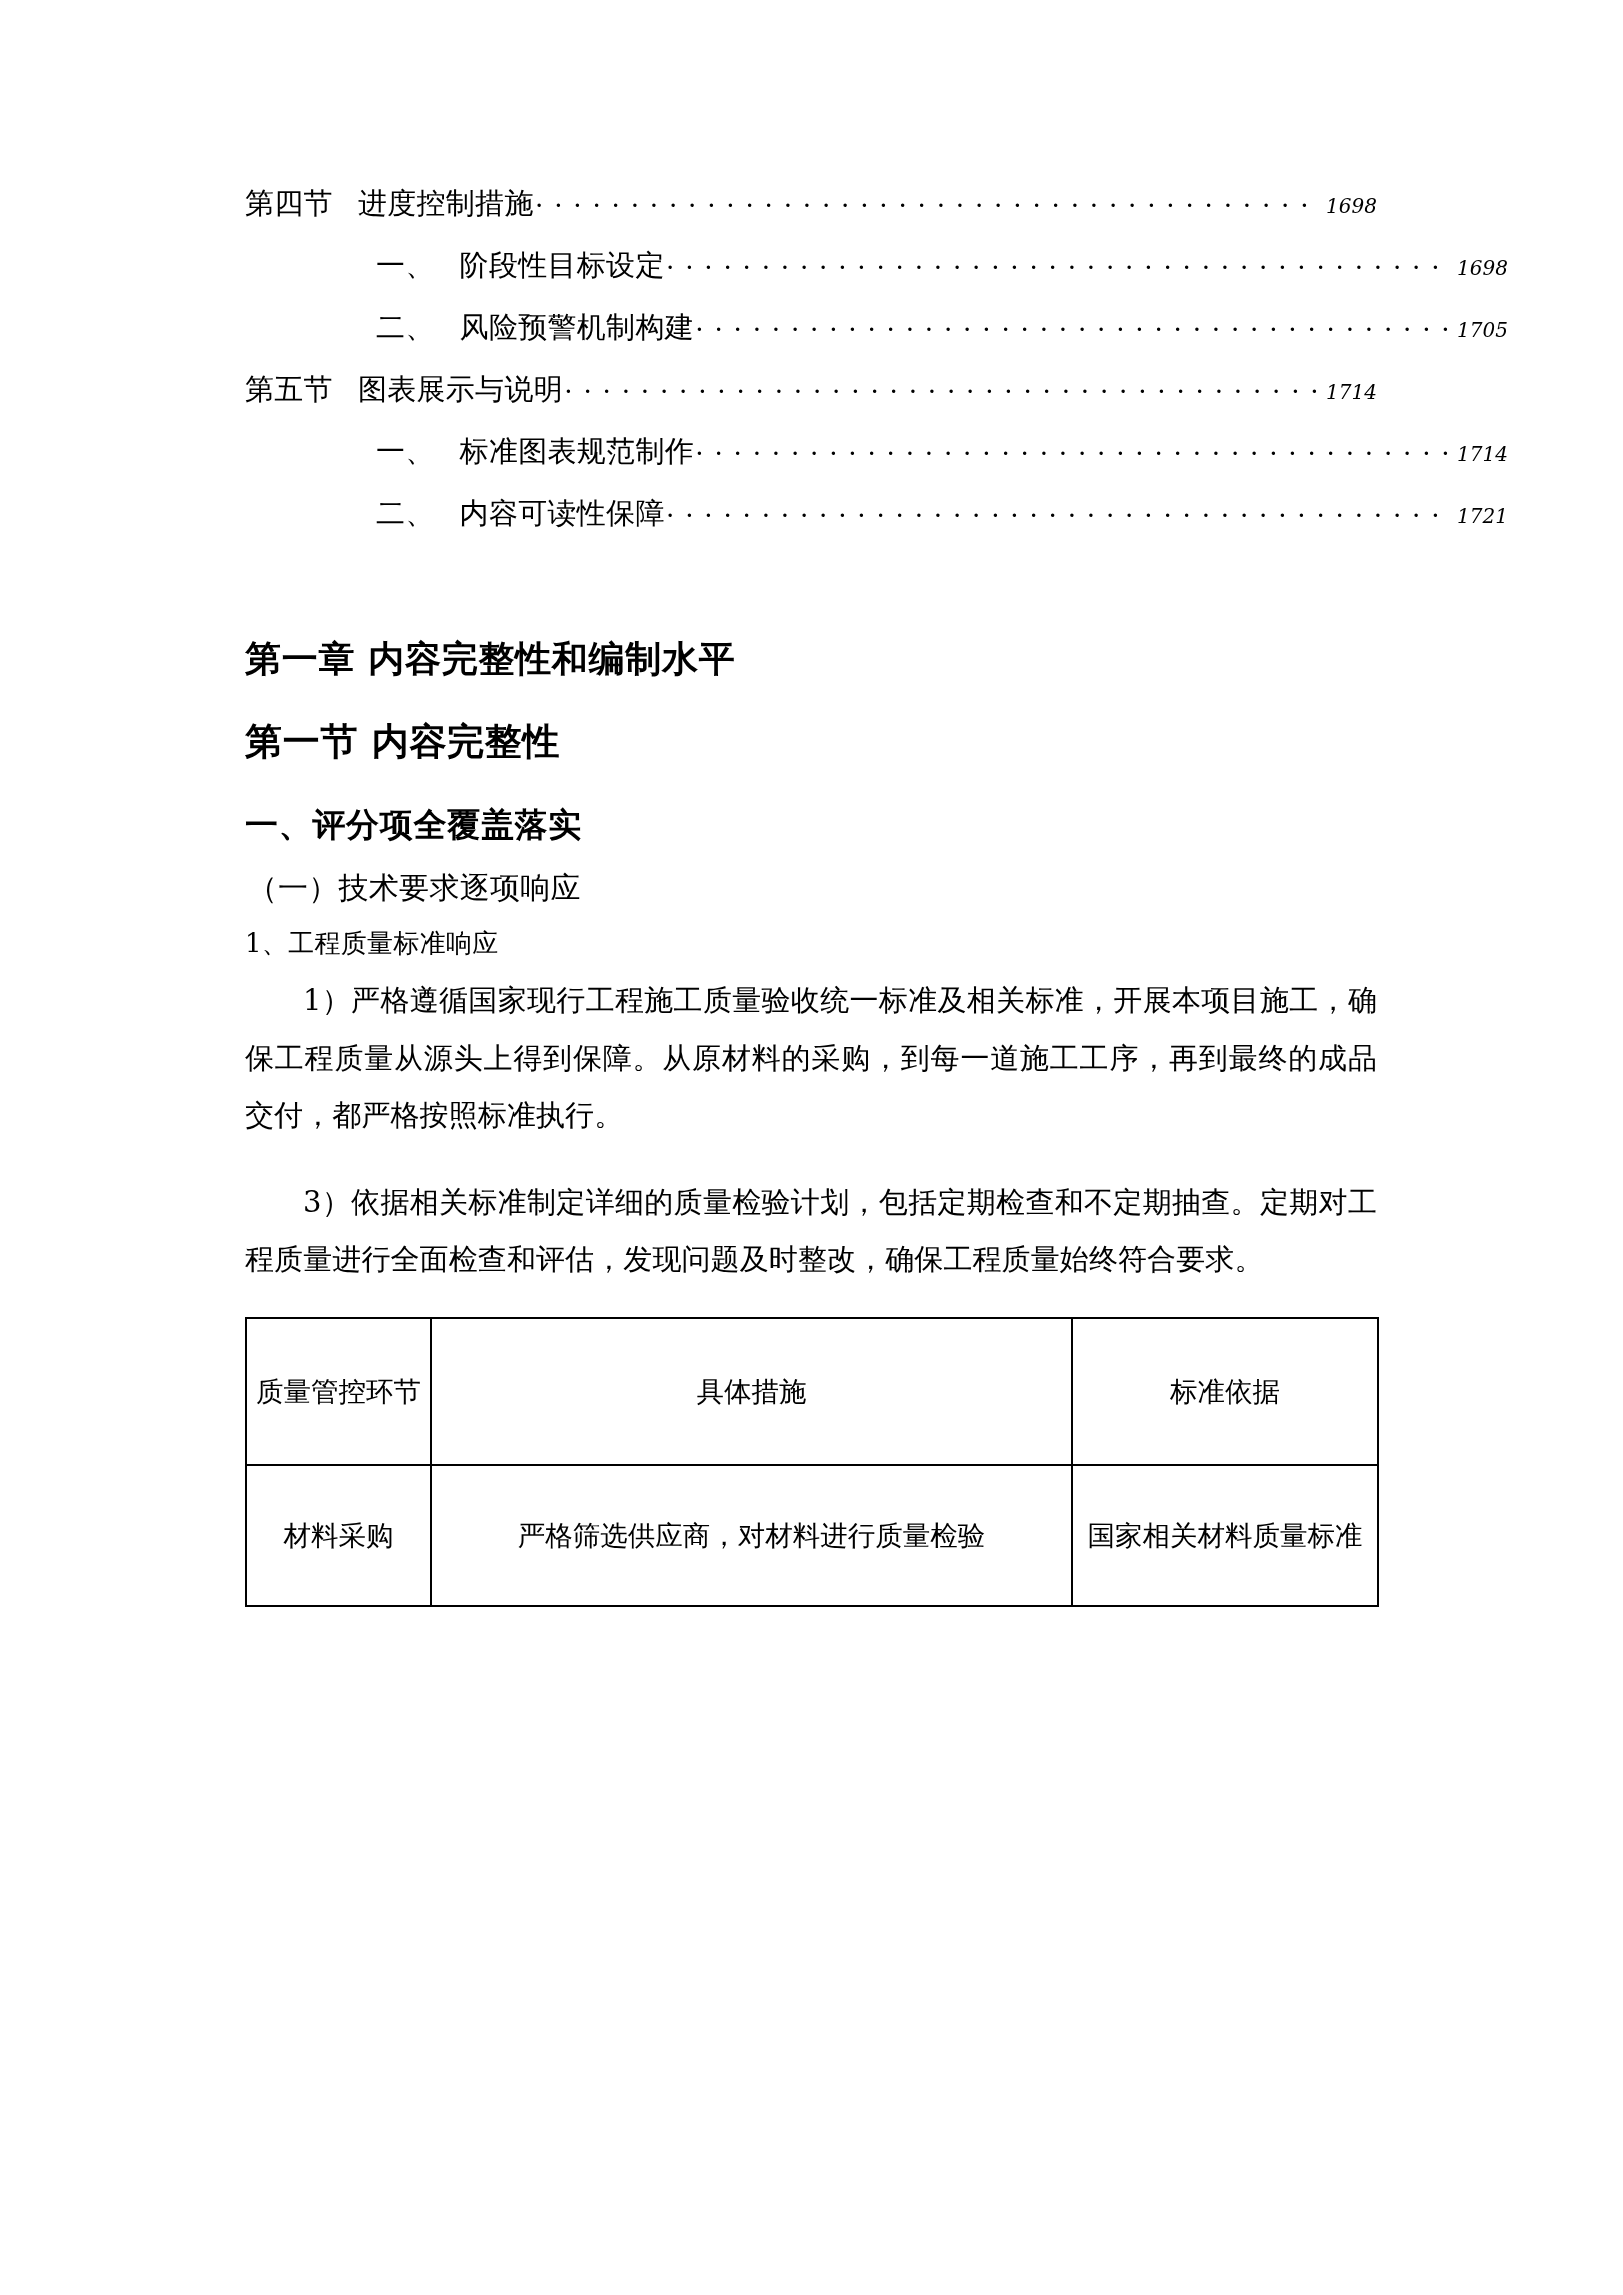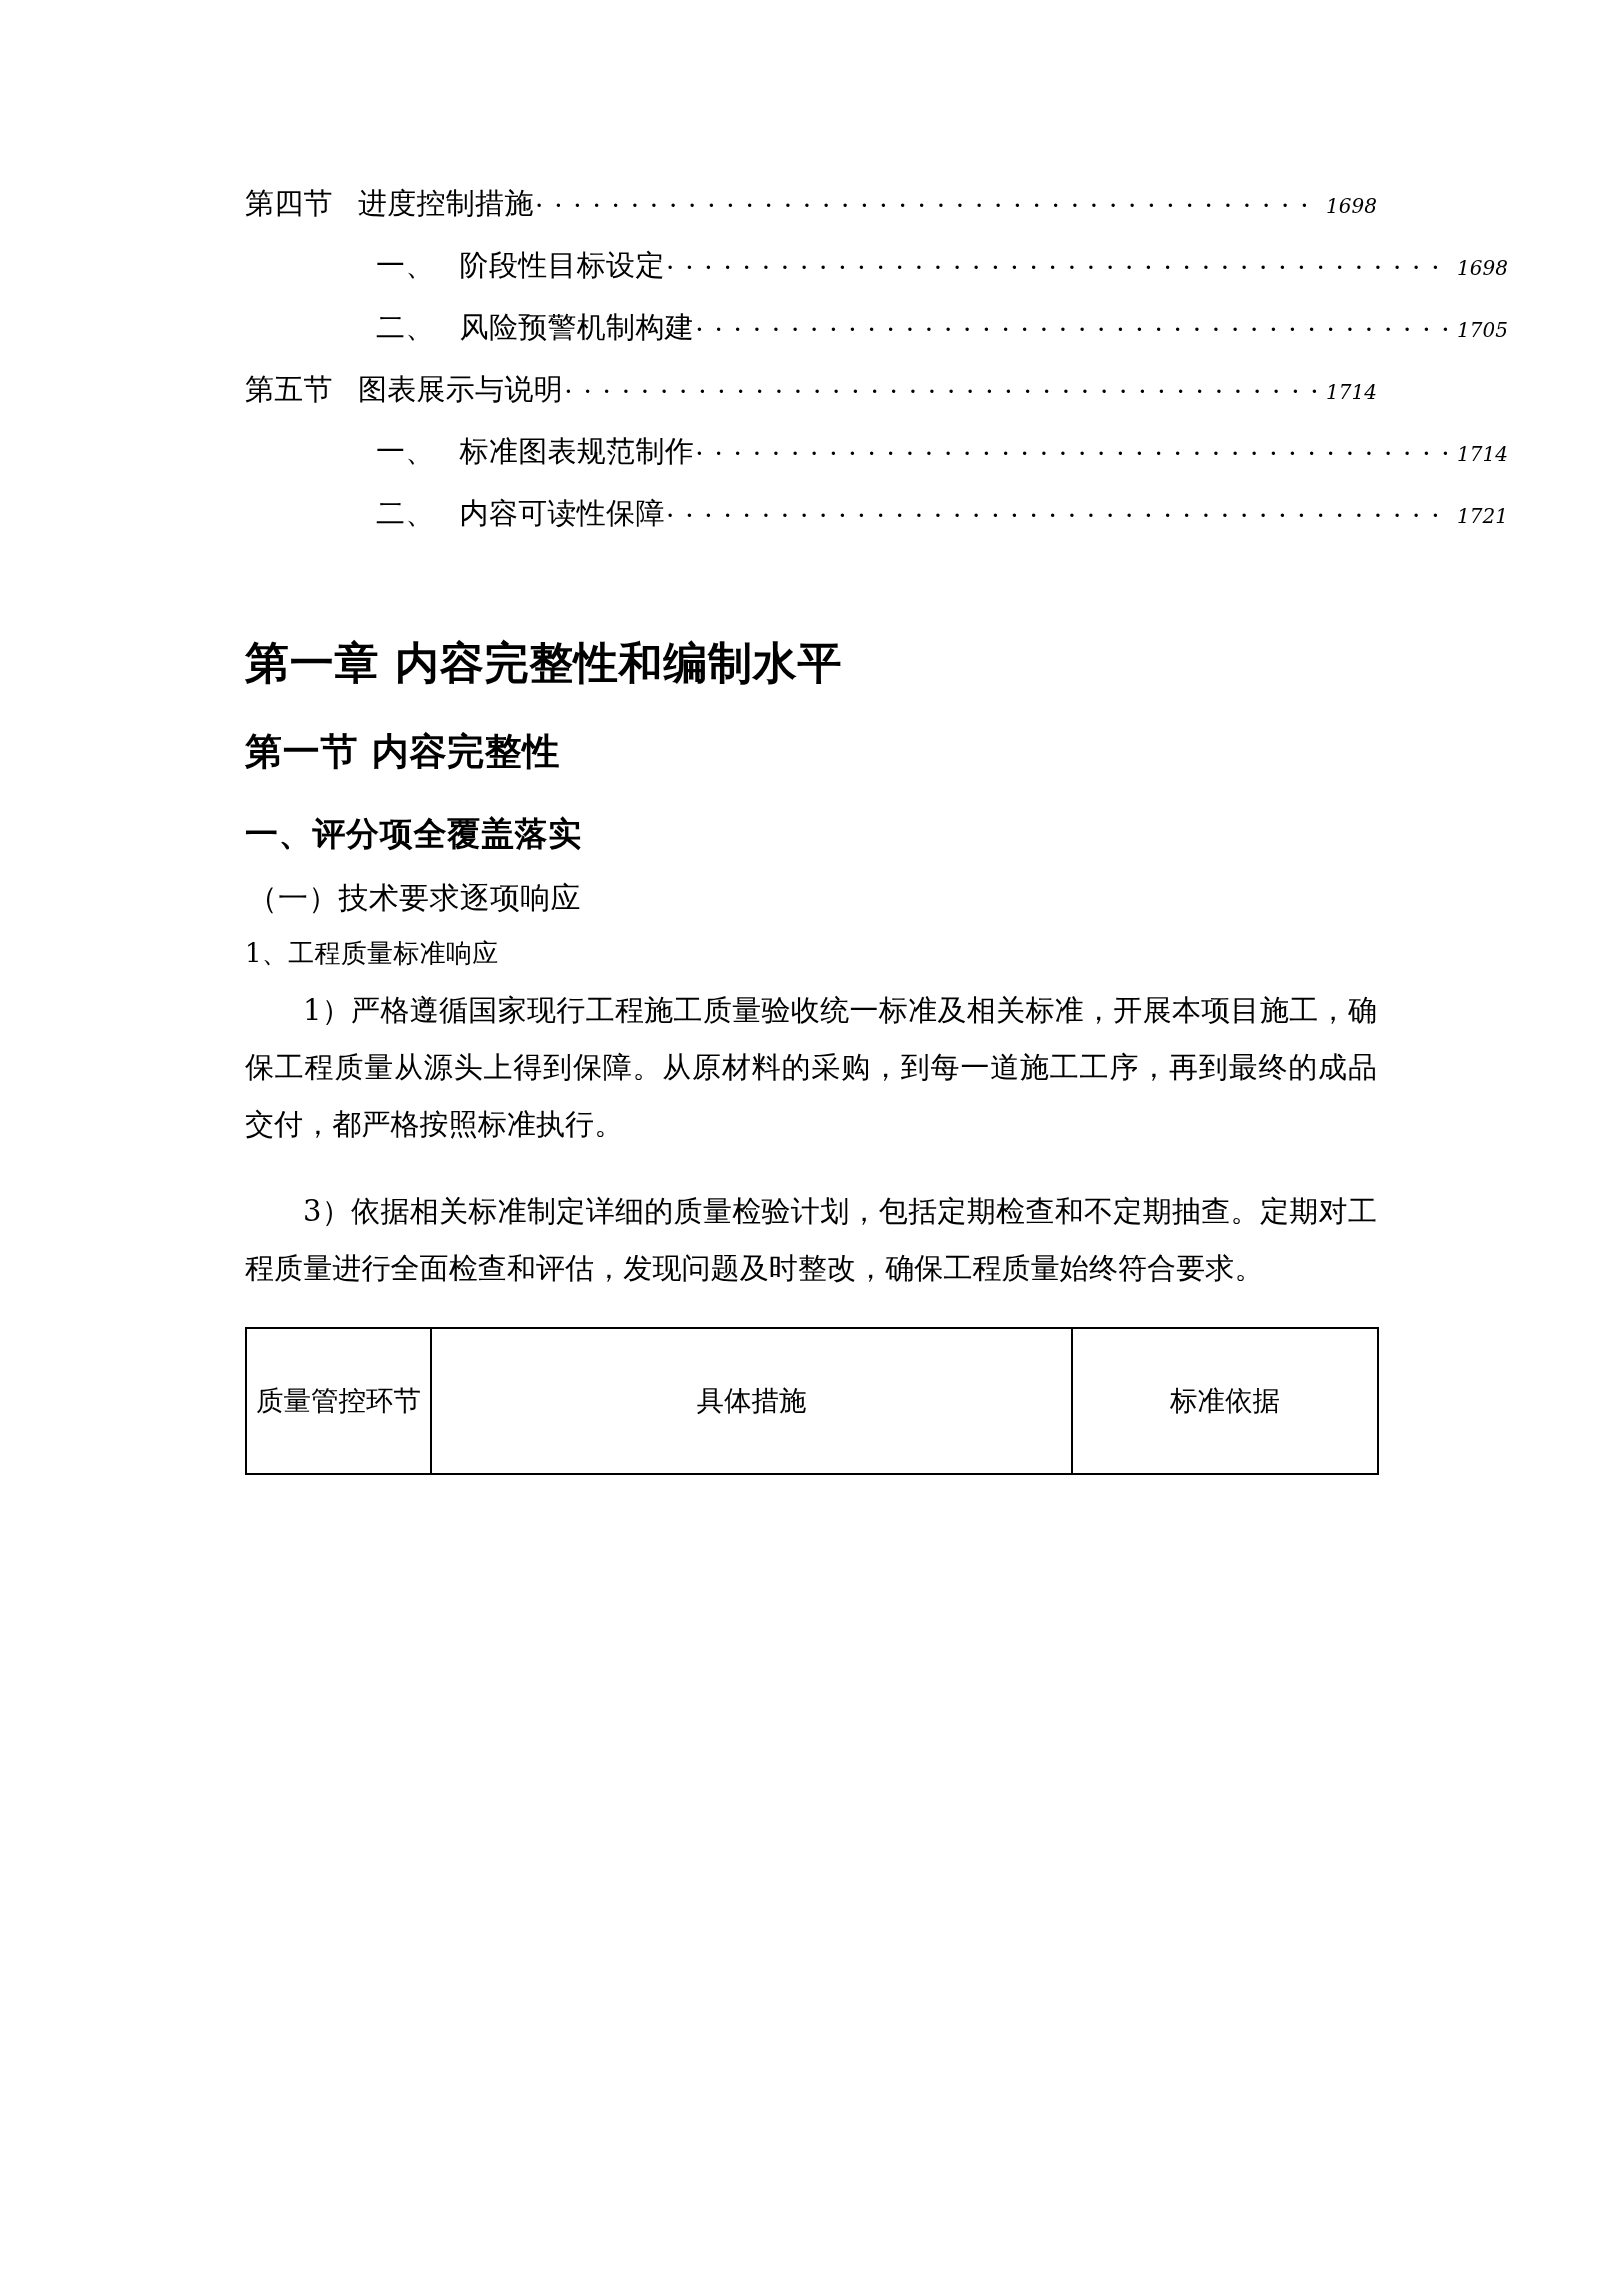--- a/index.html
+++ b/index.html
@@ -69,21 +69,21 @@
   }
   .toc-page {
     font-size: 20px;
     flex: 0 0 auto;
     padding-left: 3.9px;
     font-style: italic;
   }
 
   
   .h-chapter {
-    font-size: 44px;
+    font-size: 36px;
     font-weight: bold;
     line-height: 1.15;
     margin-top: 110px;
     letter-spacing: 0.7px;
   }
   .h-section {
     font-size: 37px;
     font-weight: bold;
     line-height: 1.15;
     margin-top: 41px;
@@ -219,19 +219,24 @@
           <col class="c1">
             <col class="c2">
             <col class="c3">
         </colgroup>
         <tbody>
           <tr class="head-row">
             <td>质量管控环节</td>
             <td>具体措施</td>
             <td>标准依据</td>
           </tr>
+          <tr class="body-row">
+            <td>材料采购</td>
+            <td>严格筛选供应商，对材料进行质量检验</td>
+            <td>国家相关材料质量标准</td>
+          </tr>
         </tbody>
       </table>
     </div>
 
   </div>
 </div>
 
 
 </body></html>

